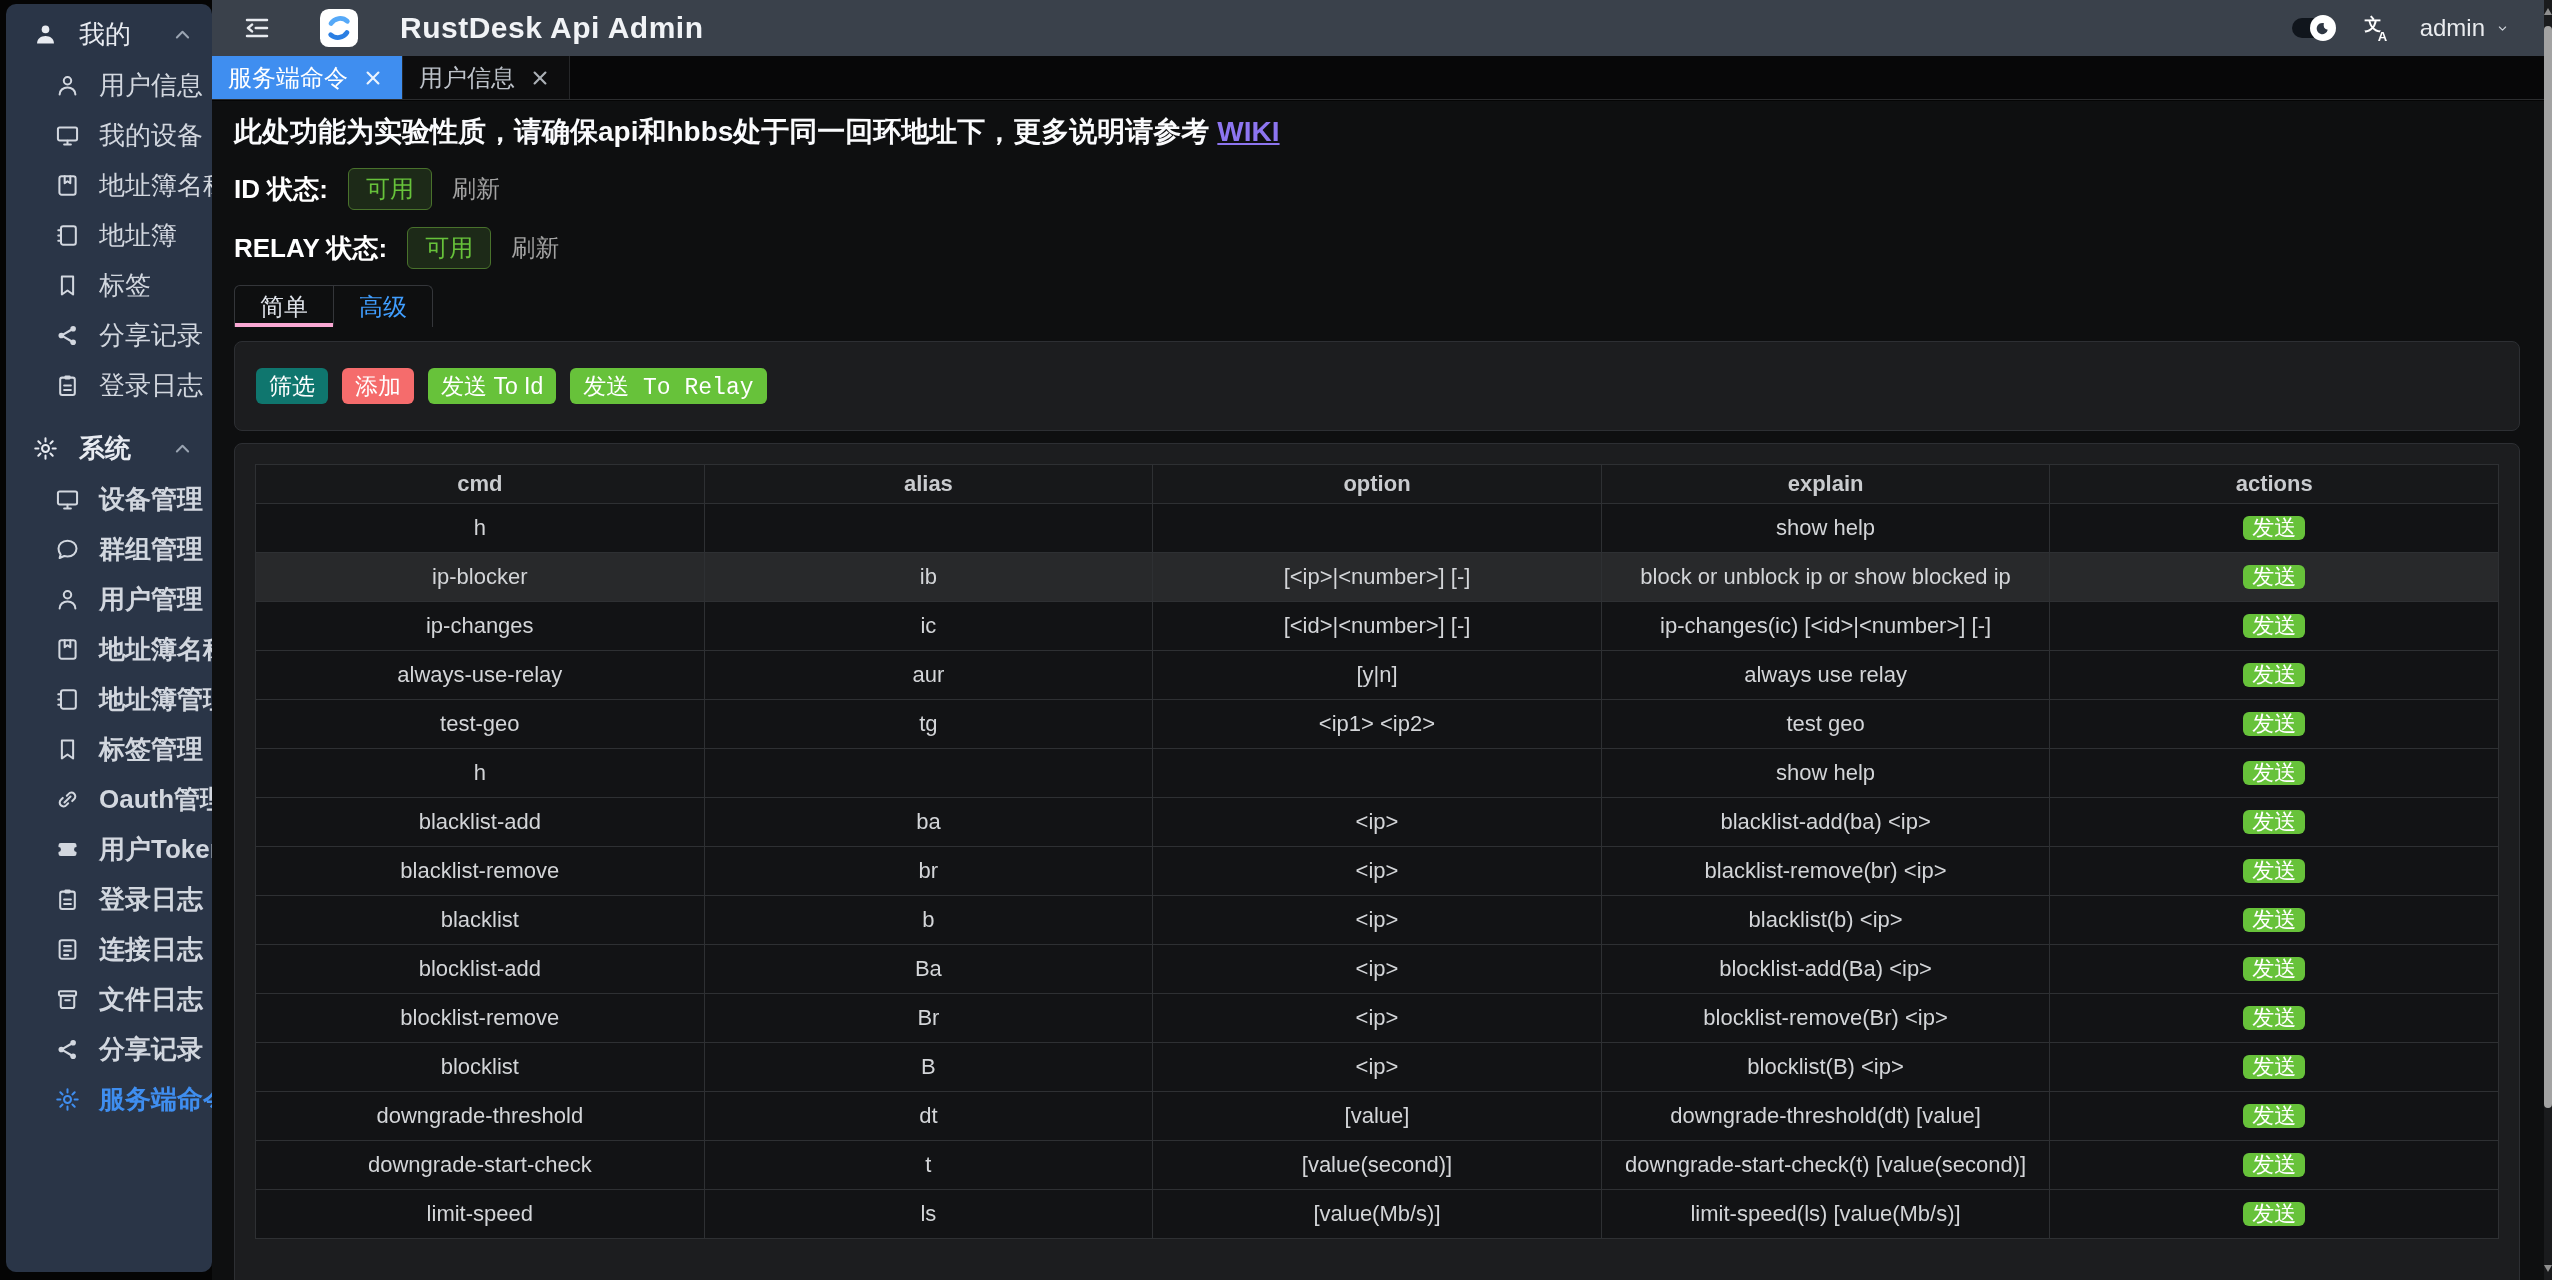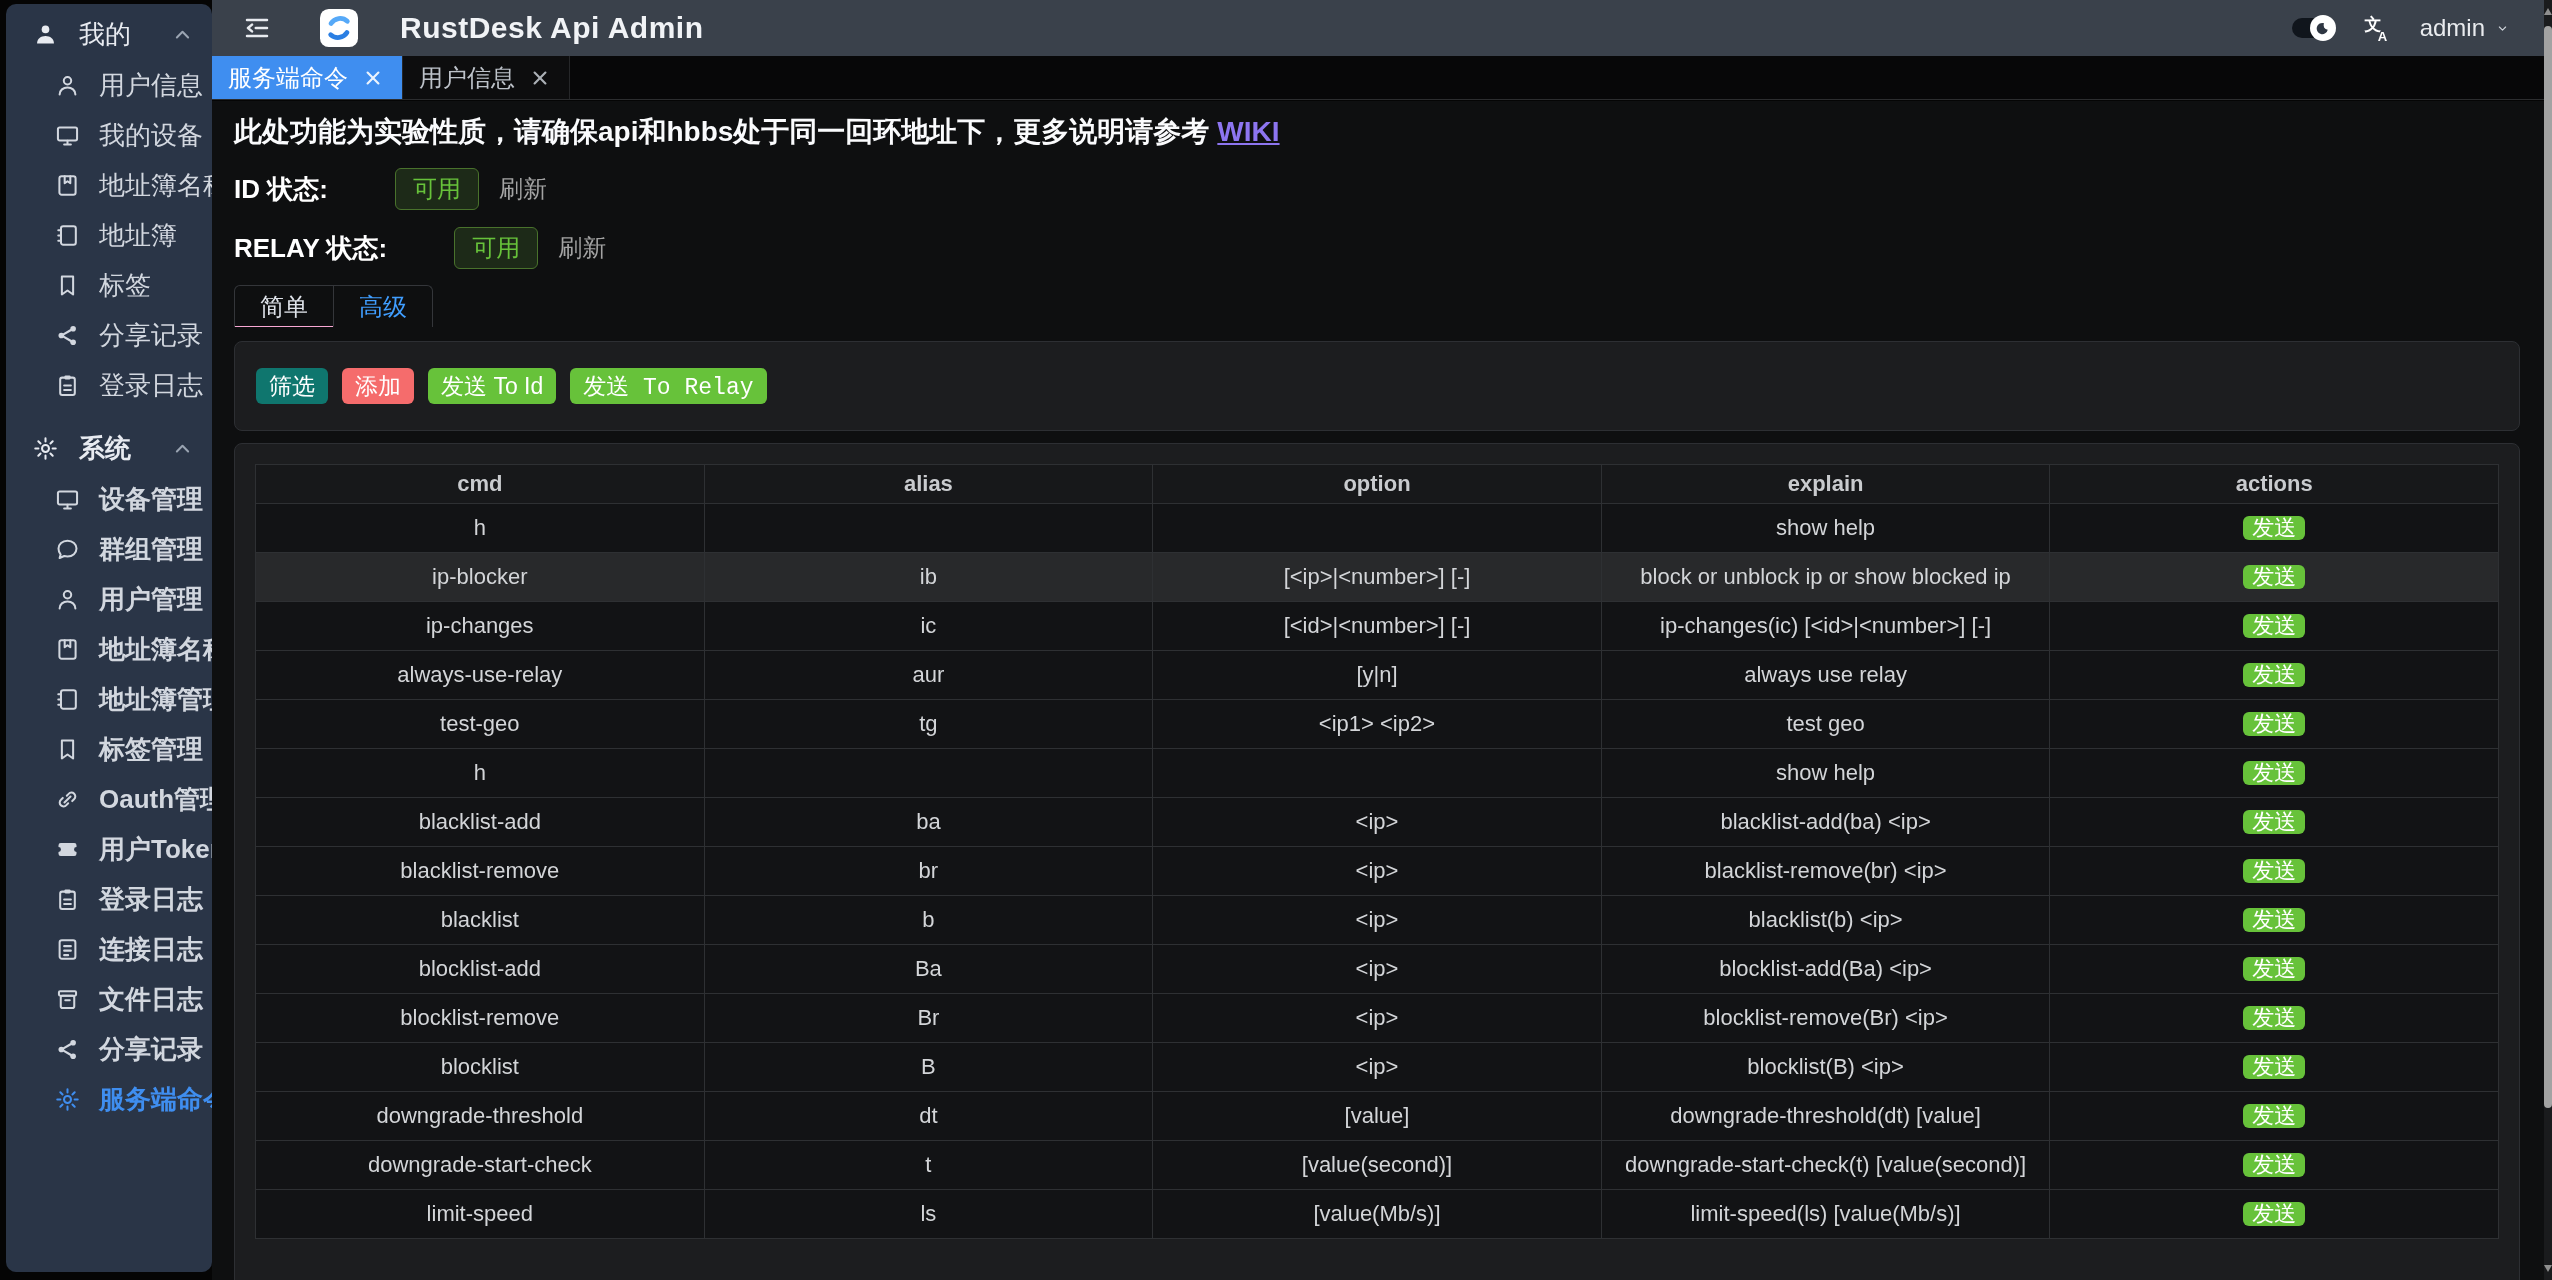--- a/index.html
+++ b/index.html
@@ -46,27 +46,27 @@
 
   
   .main { position:absolute; left:212px; top:101px; right:8px; bottom:0; background:#0e0f10;
           padding:12px 24px 0 22px; overflow:hidden; }
   .notice { font-size:28px; font-weight:bold; color:#fafbfd; }
   .wiki-link { color:#8d75f0; text-decoration:underline; margin-left:8px; cursor:pointer; }
 
   .status-row { display:flex; align-items:center; margin-top:17px; gap:20px; }
   .status-label { font-size:26px; font-weight:bold; color:#fff; }
   .badge { font-size:24px; color:#67c23a; background:#1d2a18; border:1px solid #49722c;
-           border-radius:6px; padding:4px 17px;margin-left:47px; }
+           border-radius:6px; padding:4px 17px; }
   .refresh { font-size:24px; color:#a3a3a3; cursor:pointer; }
 
   .mode-tabs { display:inline-flex; margin-top:16px; border:1px solid #34363a; border-bottom:none;
                border-radius:6px 6px 0 0; overflow:hidden; }
   .mode-tab { padding:0 25px; height:41px; line-height:41px; font-size:24px; color:#dfe3ea;
-              border-bottom:1px solid #f9a8d4; cursor:pointer; }
+              border-bottom:4px solid #f9a8d4; cursor:pointer; }
   .mode-tab + .mode-tab { border-left:1px solid #34363a; }
   .mode-tab.active { color:#409eff; border-bottom-color:transparent; }
 
   .card { background:#1c1d1f; border:1px solid #2d2f33; border-radius:8px; }
   .toolbar-card { margin-top:14px; height:90px; display:flex; align-items:center; padding:0 21px; gap:14px; }
   .btn { height:36px; padding:0 13px; border-radius:6px; color:#fff; font-size:23px;
          display:flex; align-items:center; border:none; cursor:pointer; white-space:nowrap; }
   .table-card { margin-top:12px; padding:20px; height:900px; }
 
   table.cmd-table { width:100%; border-collapse:collapse; table-layout:fixed; }

